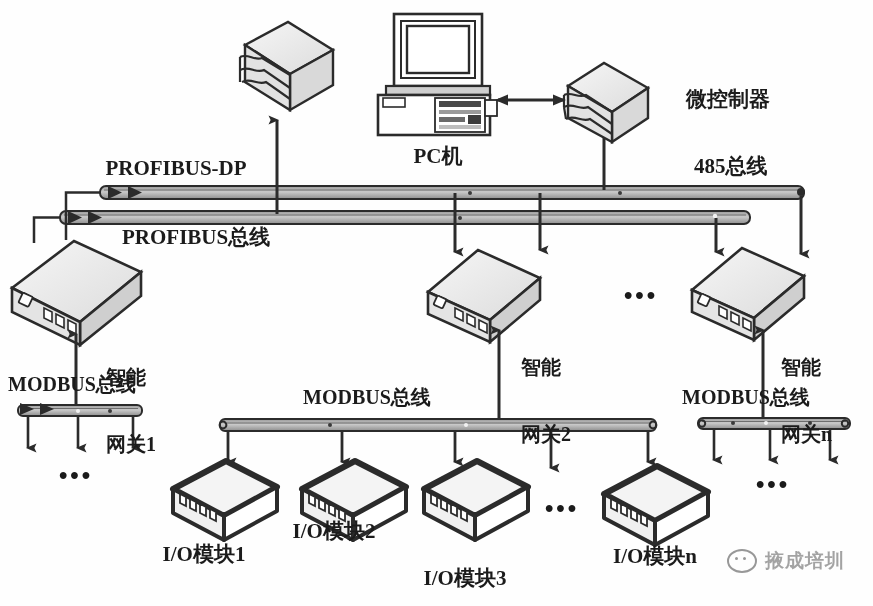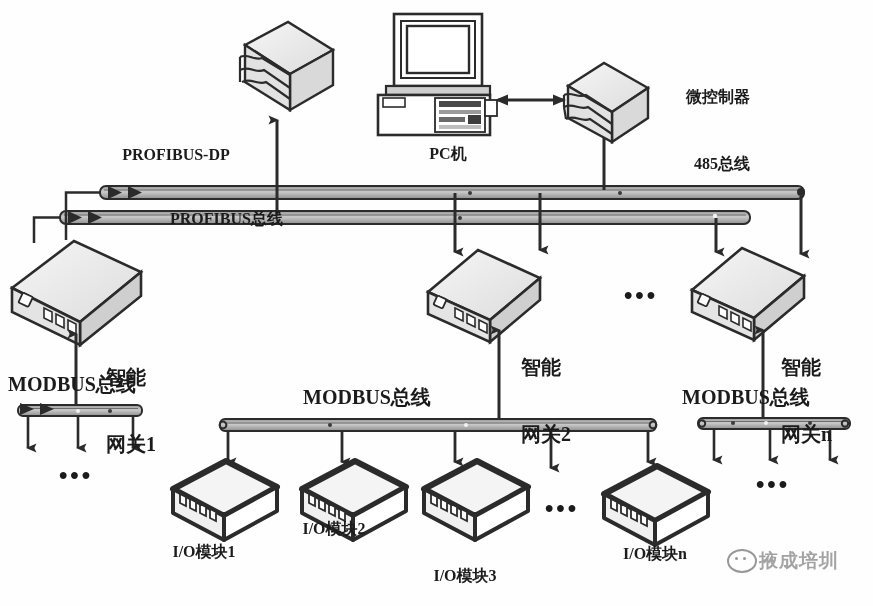--- a/index.html
+++ b/index.html
@@ -26,37 +26,37 @@
   }
   .lbl {
     position: absolute;
     color: #1b1b1b;
     font-family: "Liberation Serif", "DejaVu Serif", serif;
     font-weight: bold;
     white-space: pre;
     line-height: 1.12;
     letter-spacing: 0px;
   }
-  .lbl-lg { font-size: 16px; }
+  .lbl-lg { font-size: 21px; }
   .lbl-md { font-size: 20px; }
   .ctr { text-align: right; transform: translateX(-50%); }
   .ell {
     position: absolute;
     color: #1b1b1b;
     font-family: "Liberation Sans", "DejaVu Sans", sans-serif;
     font-weight: bold;
     font-size: 24px;
     letter-spacing: 3px;
     transform: translateX(-50%);
   }
   .wm {
     position: absolute;
     display: flex;
     align-items: center;
-    gap: 2px;
+    gap: 8px;
     opacity: 0.62;
     justify-content: space-between;
   }
   .wm-face {
     width: 26px;
     height: 20px;
     border: 2px solid #5a5a5a;
     border-radius: 50%;
     position: relative;
     background: #fff;
@@ -299,27 +299,27 @@
       <path d="M621,504 L627,507 L627,516 L621,513 Z" fill="#ffffff" stroke="#2b2b2b" stroke-width="1.8"></path>
       <path d="M631,509 L637,512 L637,521 L631,518 Z" fill="#ffffff" stroke="#2b2b2b" stroke-width="1.8"></path>
       <path d="M641,514 L647,517 L647,526 L641,523 Z" fill="#ffffff" stroke="#2b2b2b" stroke-width="1.8"></path>
     </g>
   </svg>
 
   <div class="lbl lbl-lg ctr" style="left:176px; top:110px;">
     <div>PROFIBUS-DP</div>
   </div>
 
-  <div class="lbl lbl-lg ctr" style="left:448px; top:145px;">PC机</div>
+  <div class="lbl lbl-lg ctr" style="left:438px; top:145px;">PC机</div>
 
   <div class="lbl lbl-lg" style="left:686px; top:88px;">微控制器</div>
 
   <div class="lbl lbl-lg" style="left:694px; top:155px;">485总线</div>
 
-  <div class="lbl lbl-lg" style="left:122px; top:210px;margin-left:48px;">PROFIBUS总线</div>
+  <div class="lbl lbl-lg" style="left:122px; top:226px;">PROFIBUS总线</div>
 
   <div class="lbl lbl-md" style="left:106px; top:321px;">
     <div>智能</div>
     <div>网关1</div>
   </div>
 
   <div class="lbl lbl-md" style="left:521px; top:311px;">
     <div>智能</div>
     <div>网关2</div>
   </div>

